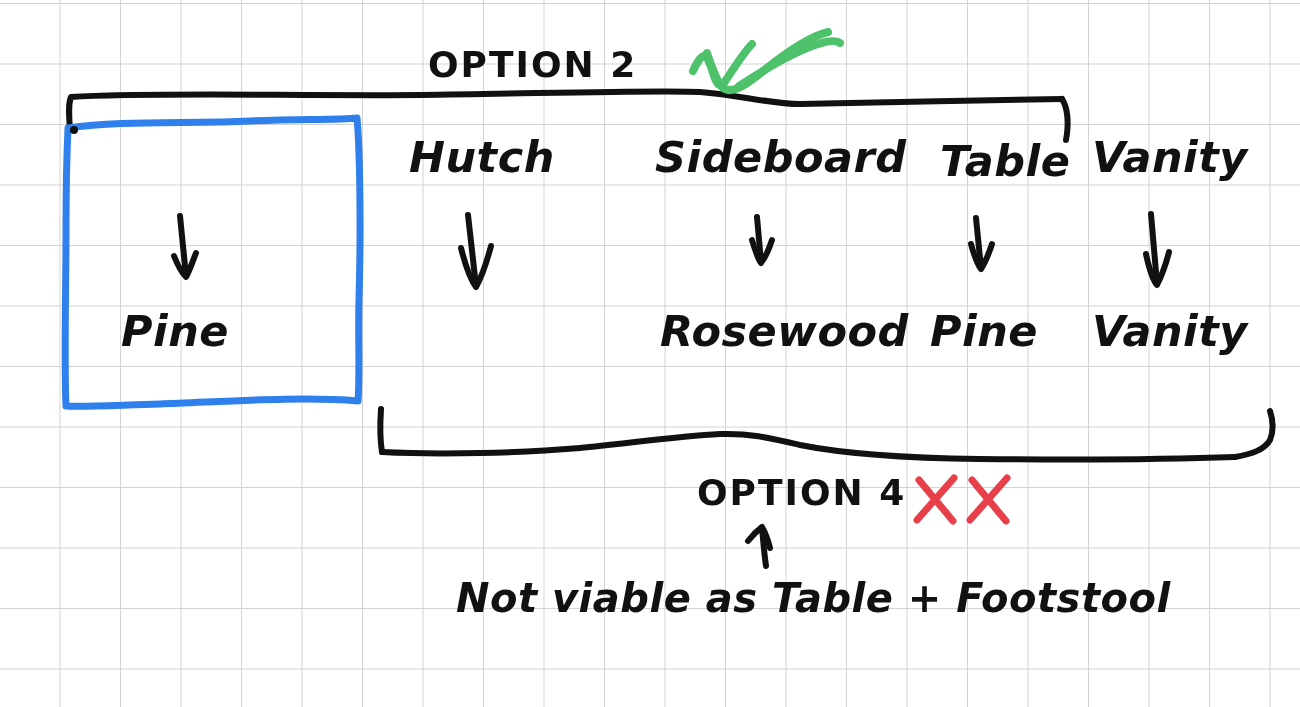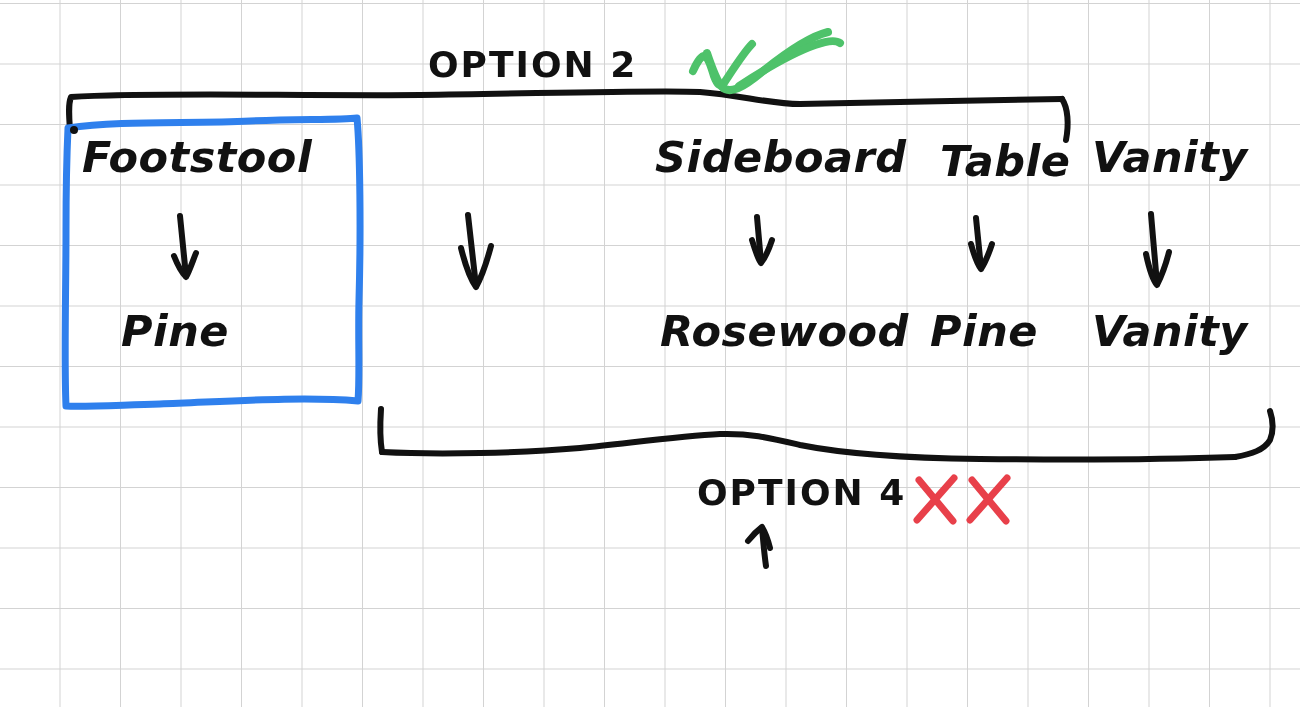--- a/index.html
+++ b/index.html
@@ -146,26 +146,27 @@
 
     <g>
       <path d="M 766 566 C 764 552, 763 538, 762 528" fill="none" stroke="#111111" stroke-width="6" stroke-linecap="round"></path>
       <path d="M 748 541 C 752 536, 758 530, 762 527
                C 765 532, 768 540, 770 548" fill="none" stroke="#111111" stroke-width="6" stroke-linecap="round" stroke-linejoin="round"></path>
     </g>
   </svg>
 
   <div class="hand option-label" style="left:428px; top:44px;">OPTION 2</div>
 
-  <div class="hand item-label" style="left:82px; top:136px;">Footstool</div>
+  <div class="hand item-label" style="left:409px; top:136px;">Hutch</div>
   <div class="hand item-label" style="left:655px; top:136px;">Sideboard</div>
   <div class="hand item-label" style="left:940px; top:140px;">Table</div>
   <div class="hand item-label" style="left:1092px; top:136px;">Vanity</div>
 
   <div class="hand wood-label" style="left:121px; top:310px;">Pine</div>
   <div class="hand wood-label" style="left:660px; top:310px;">Rosewood</div>
   <div class="hand wood-label" style="left:930px; top:310px;">Pine</div>
   <div class="hand wood-label" style="left:1092px; top:310px;">Vanity</div>
 
   <div class="hand option-label" style="left:697px; top:472px;">OPTION 4</div>
 
+  <div class="hand note-line" style="left:456px; top:578px;">Not viable as Table + Footstool</div>
 
 </div>
 
 </body></html>

